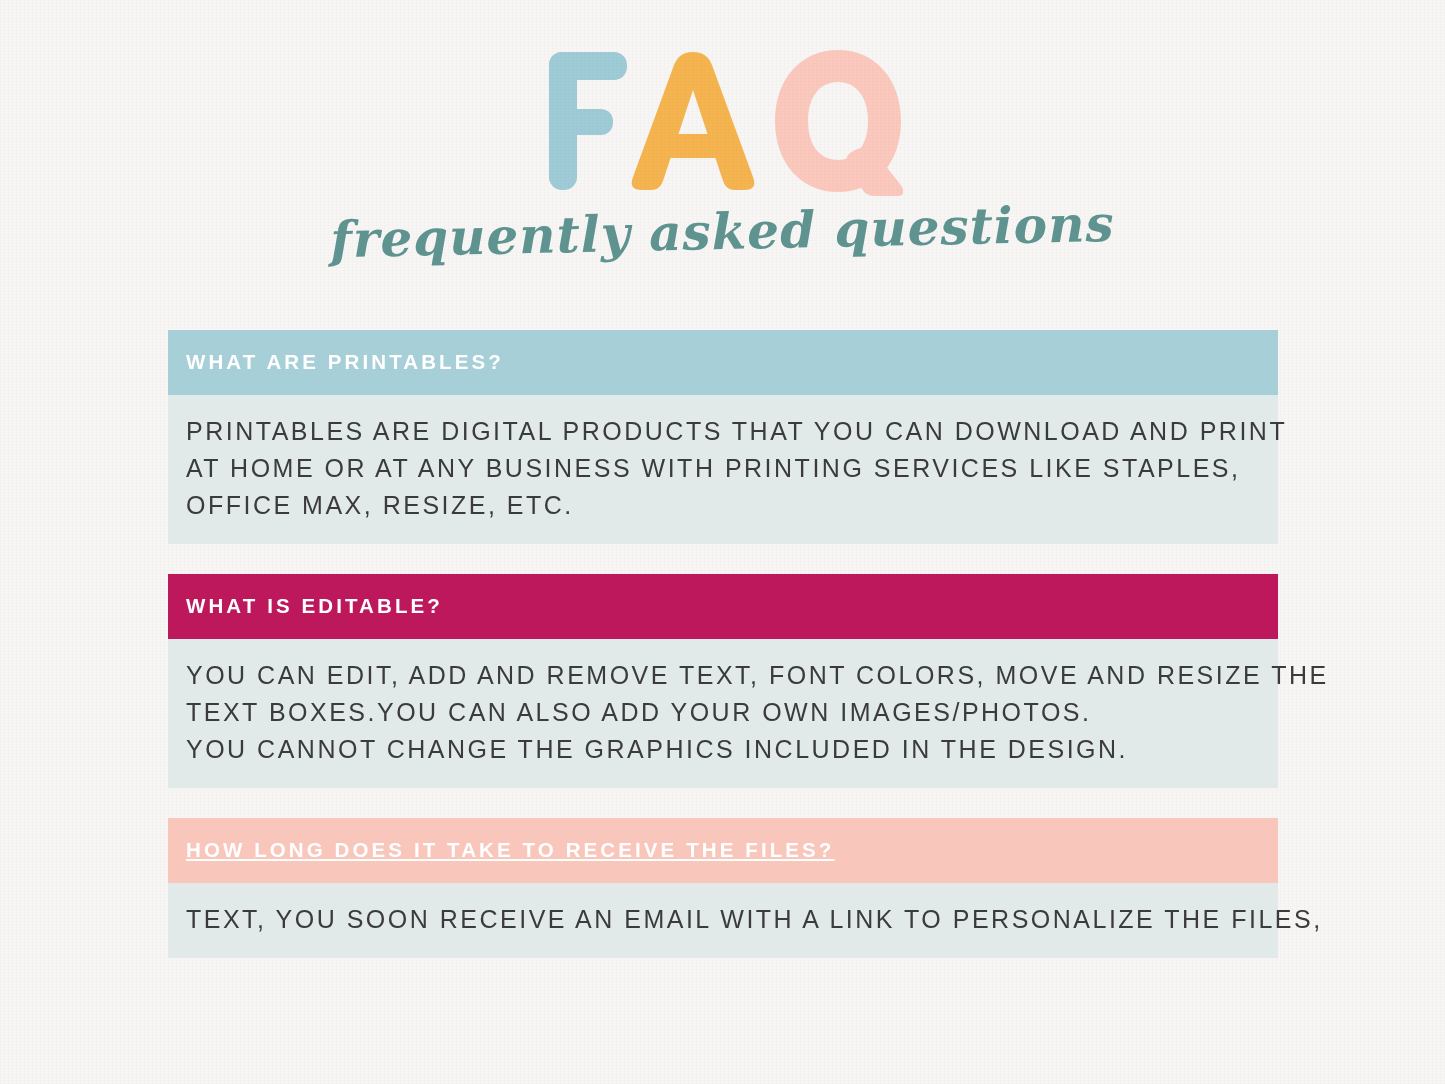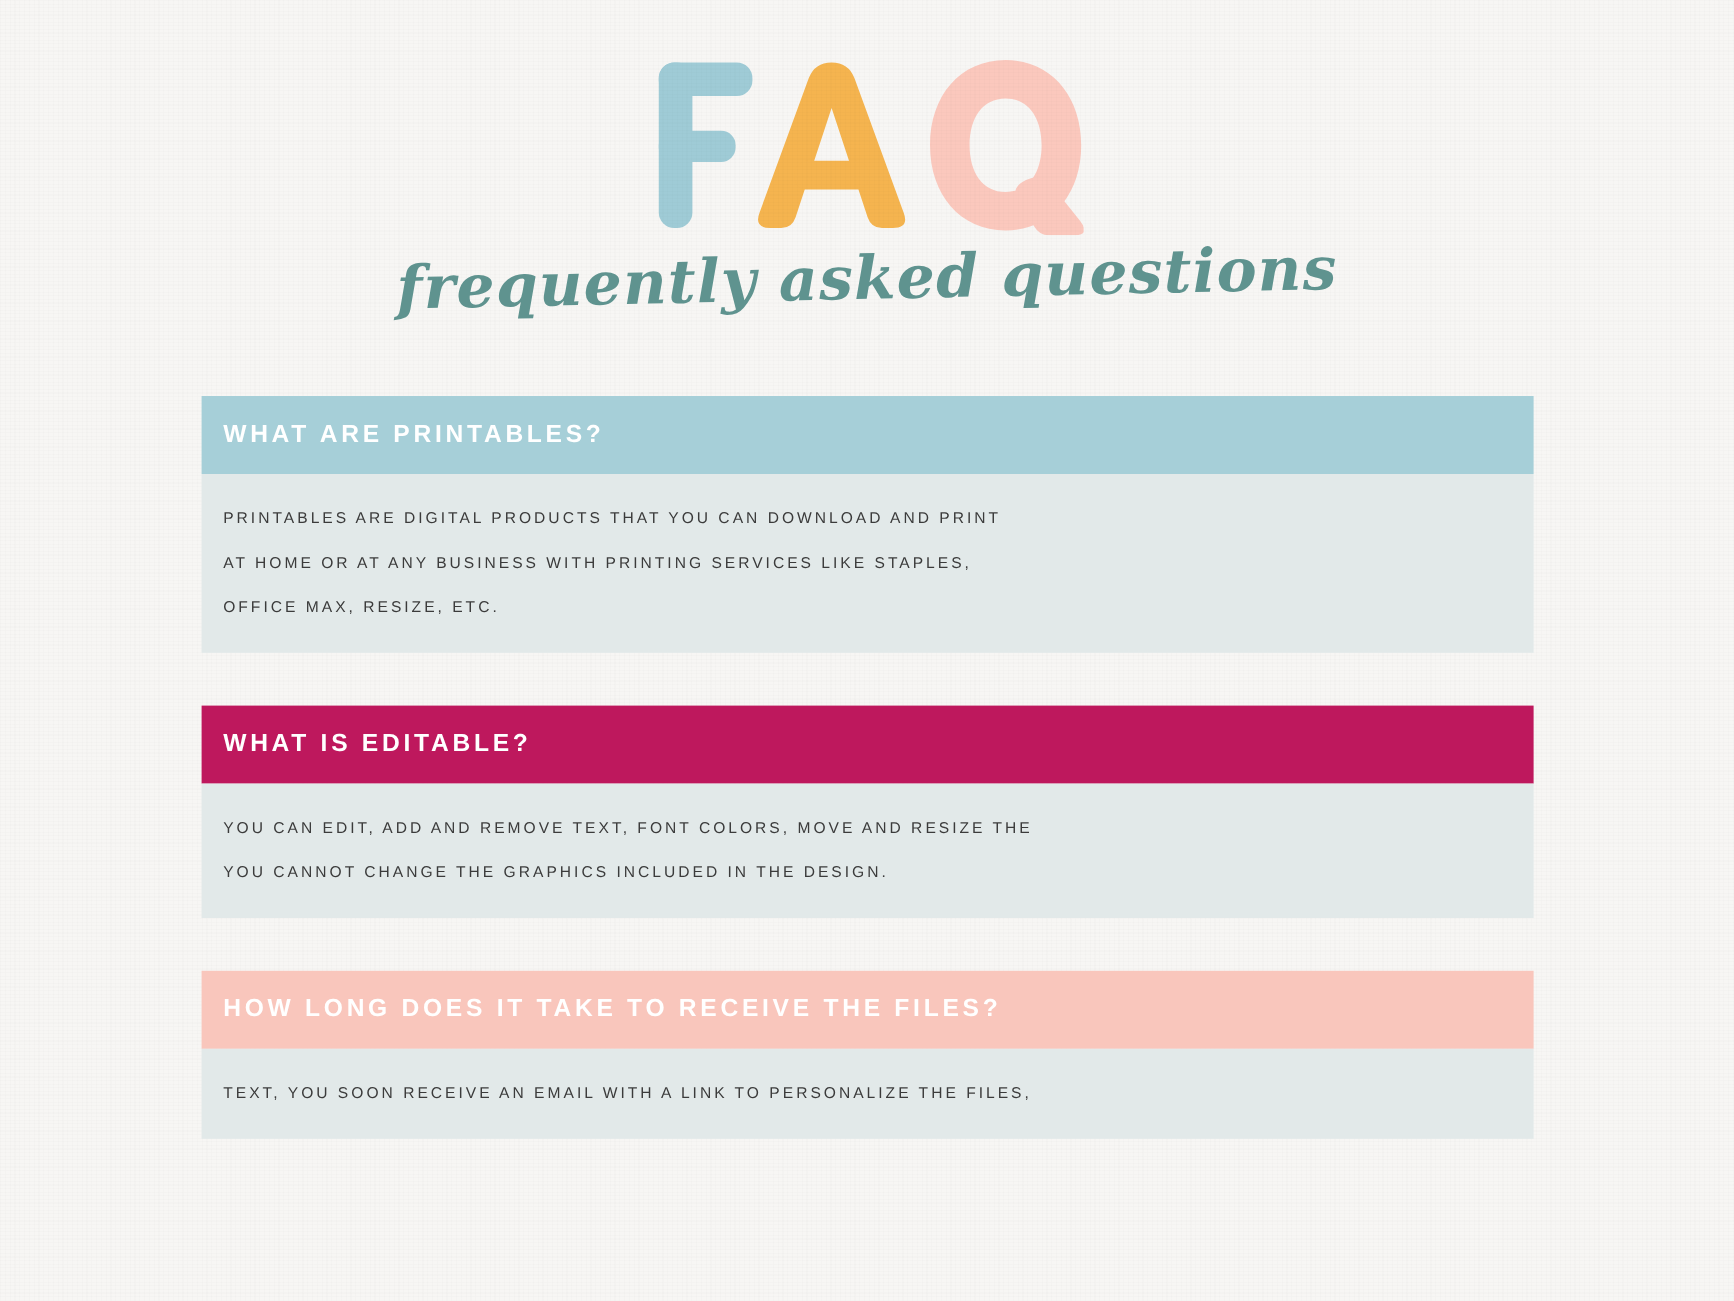--- a/index.html
+++ b/index.html
@@ -51,47 +51,47 @@
     transform: rotate(-1.2deg);
   }
 
   
   .faq-list {
     position: absolute;
     top: 330px;
     left: 168px;
     width: 1110px;
   }
-  .faq-item { margin-bottom: 44px; }
+  .faq-item { margin-bottom: 30px; }
   .faq-q {
     color: #ffffff;
     font-size: 20.5px;
     font-weight: bold;
     letter-spacing: 3.1px;
     padding: 20px 0 20px 18px;
     line-height: 1.1;
     box-sizing: border-box;
     height: 65px;
     display: flex;
     align-items: center;
   }
   .faq-a {
     background: #e2e9e9;
     color: #3b3b3b;
-    font-size: 13px;
+    font-size: 25px;
     letter-spacing: 2.5px;
     line-height: 37px;
     padding: 18px 22px 20px 18px;
     box-sizing: border-box;
   }
   .faq-a .line { white-space: nowrap; }
   .q-blue { background: #a6cfd8; }
   .q-yellow { background: #f7b котор; }
   .q-yellow { background: #be185d; }
-  .q-pink { background: #f9c6bc; }
+  .q-pink { background: #f9c6bc; text-decoration: underline; }
 </style>
 </head>
 <body>
 
 <div class="page">
   <div class="paper-texture"></div>
 
   <div class="header">
     <svg class="faq-logo" viewBox="0 0 360 150">
 
@@ -122,20 +122,21 @@
         <div class="line">PRINTABLES ARE DIGITAL PRODUCTS THAT YOU CAN DOWNLOAD AND PRINT</div>
         <div class="line">AT HOME OR AT ANY BUSINESS WITH PRINTING SERVICES LIKE STAPLES,</div>
         <div class="line">OFFICE MAX, RESIZE, ETC.</div>
       </div>
     </div>
 
     <div class="faq-item">
       <div class="faq-q q-yellow">WHAT IS EDITABLE?</div>
       <div class="faq-a">
         <div class="line">YOU CAN EDIT, ADD AND REMOVE TEXT, FONT COLORS, MOVE AND RESIZE THE</div>
+        <div class="line">TEXT BOXES.YOU CAN ALSO ADD YOUR OWN IMAGES/PHOTOS.</div>
         <div class="line">YOU CANNOT CHANGE THE GRAPHICS INCLUDED IN THE DESIGN.</div>
       </div>
     </div>
 
     <div class="faq-item">
       <div class="faq-q q-pink">HOW LONG DOES IT TAKE TO RECEIVE THE FILES?</div>
       <div class="faq-a">
         <div class="line">TEXT, YOU SOON RECEIVE AN EMAIL WITH A LINK TO PERSONALIZE THE FILES,</div>
       </div>
     </div>

